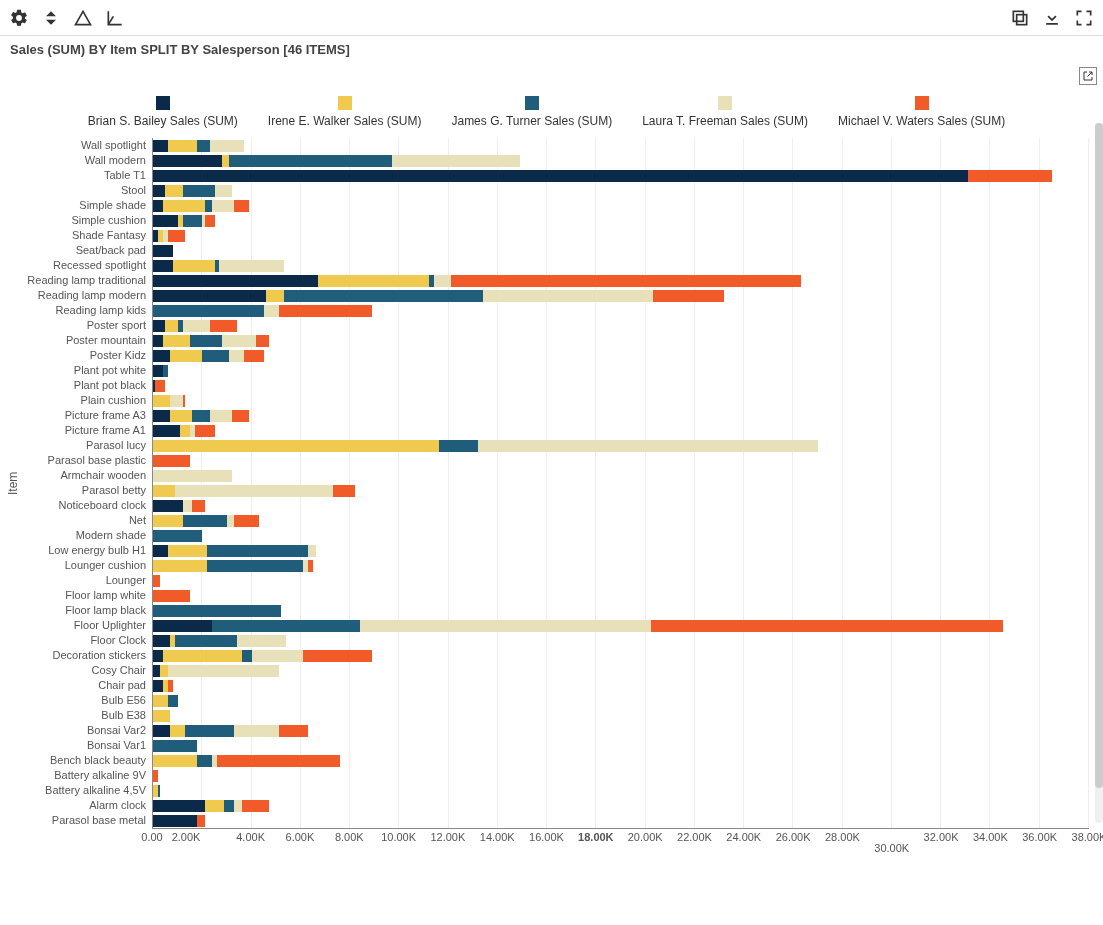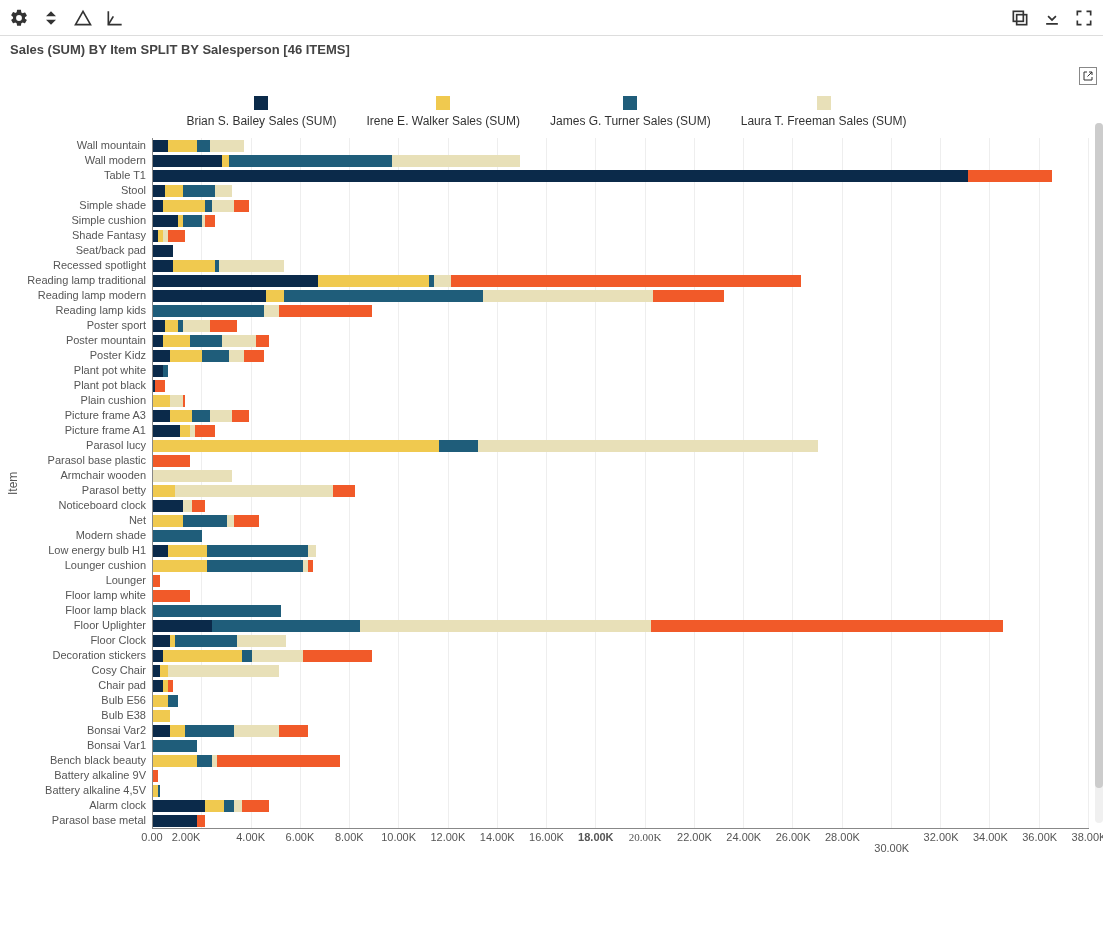--- a/index.html
+++ b/index.html
@@ -239,26 +239,30 @@
         <div>Irene E. Walker Sales (SUM)</div>
       </div>
       <div class="legend-item">
         <div class="legend-swatch" style="background: rgb(31, 93, 122);"></div>
         <div>James G. Turner Sales (SUM)</div>
       </div>
       <div class="legend-item">
         <div class="legend-swatch" style="background: rgb(232, 224, 184);"></div>
         <div>Laura T. Freeman Sales (SUM)</div>
       </div>
+      <div class="legend-item">
+        <div class="legend-swatch" style="background: rgb(241, 90, 41);"></div>
+        <div>Michael V. Waters Sales (SUM)</div>
+      </div>
     </div>
 
   <div class="plot-frame">
     <div class="y-axis-title">Item</div>
     <div class="y-labels" id="y-labels">
-        <div class="y-label-row">Wall mountain</div>
+        <div class="y-label-row">Wall spotlight</div>
         <div class="y-label-row">Wall modern</div>
         <div class="y-label-row">Table T1</div>
         <div class="y-label-row">Stool</div>
         <div class="y-label-row">Simple shade</div>
         <div class="y-label-row">Simple cushion</div>
         <div class="y-label-row">Shade Fantasy</div>
         <div class="y-label-row">Seat/back pad</div>
         <div class="y-label-row">Recessed spotlight</div>
         <div class="y-label-row">Reading lamp traditional</div>
         <div class="y-label-row">Reading lamp modern</div>
@@ -567,21 +571,21 @@
       <div class="x-tick" style="left: 0px;">0.00</div>
       <div class="x-tick" style="left: 34px;">2.00K</div>
       <div class="x-tick" style="left: 98.6316px;">4.00K</div>
       <div class="x-tick" style="left: 147.947px;">6.00K</div>
       <div class="x-tick" style="left: 197.263px;">8.00K</div>
       <div class="x-tick" style="left: 246.579px;">10.00K</div>
       <div class="x-tick" style="left: 295.895px;">12.00K</div>
       <div class="x-tick" style="left: 345.211px;">14.00K</div>
       <div class="x-tick" style="left: 394.526px;">16.00K</div>
       <div class="x-tick" style="left: 443.842px; font-weight: bold;">18.00K</div>
-      <div class="x-tick" style="left: 493.158px; font-family: Liberation Serif, serif;">20.00K</div>
+      <div class="x-tick" style="left: 493.158px;">20.00K</div>
       <div class="x-tick" style="left: 542.474px;">22.00K</div>
       <div class="x-tick" style="left: 591.789px;">24.00K</div>
       <div class="x-tick" style="left: 641.105px;">26.00K</div>
       <div class="x-tick" style="left: 690.421px;">28.00K</div>
       <div class="x-tick" style="left: 739.737px; margin-top: 11px;">30.00K</div>
       <div class="x-tick" style="left: 789.053px;">32.00K</div>
       <div class="x-tick" style="left: 838.368px;">34.00K</div>
       <div class="x-tick" style="left: 887.684px;">36.00K</div>
       <div class="x-tick" style="left: 937px;">38.00K</div>
     </div>

